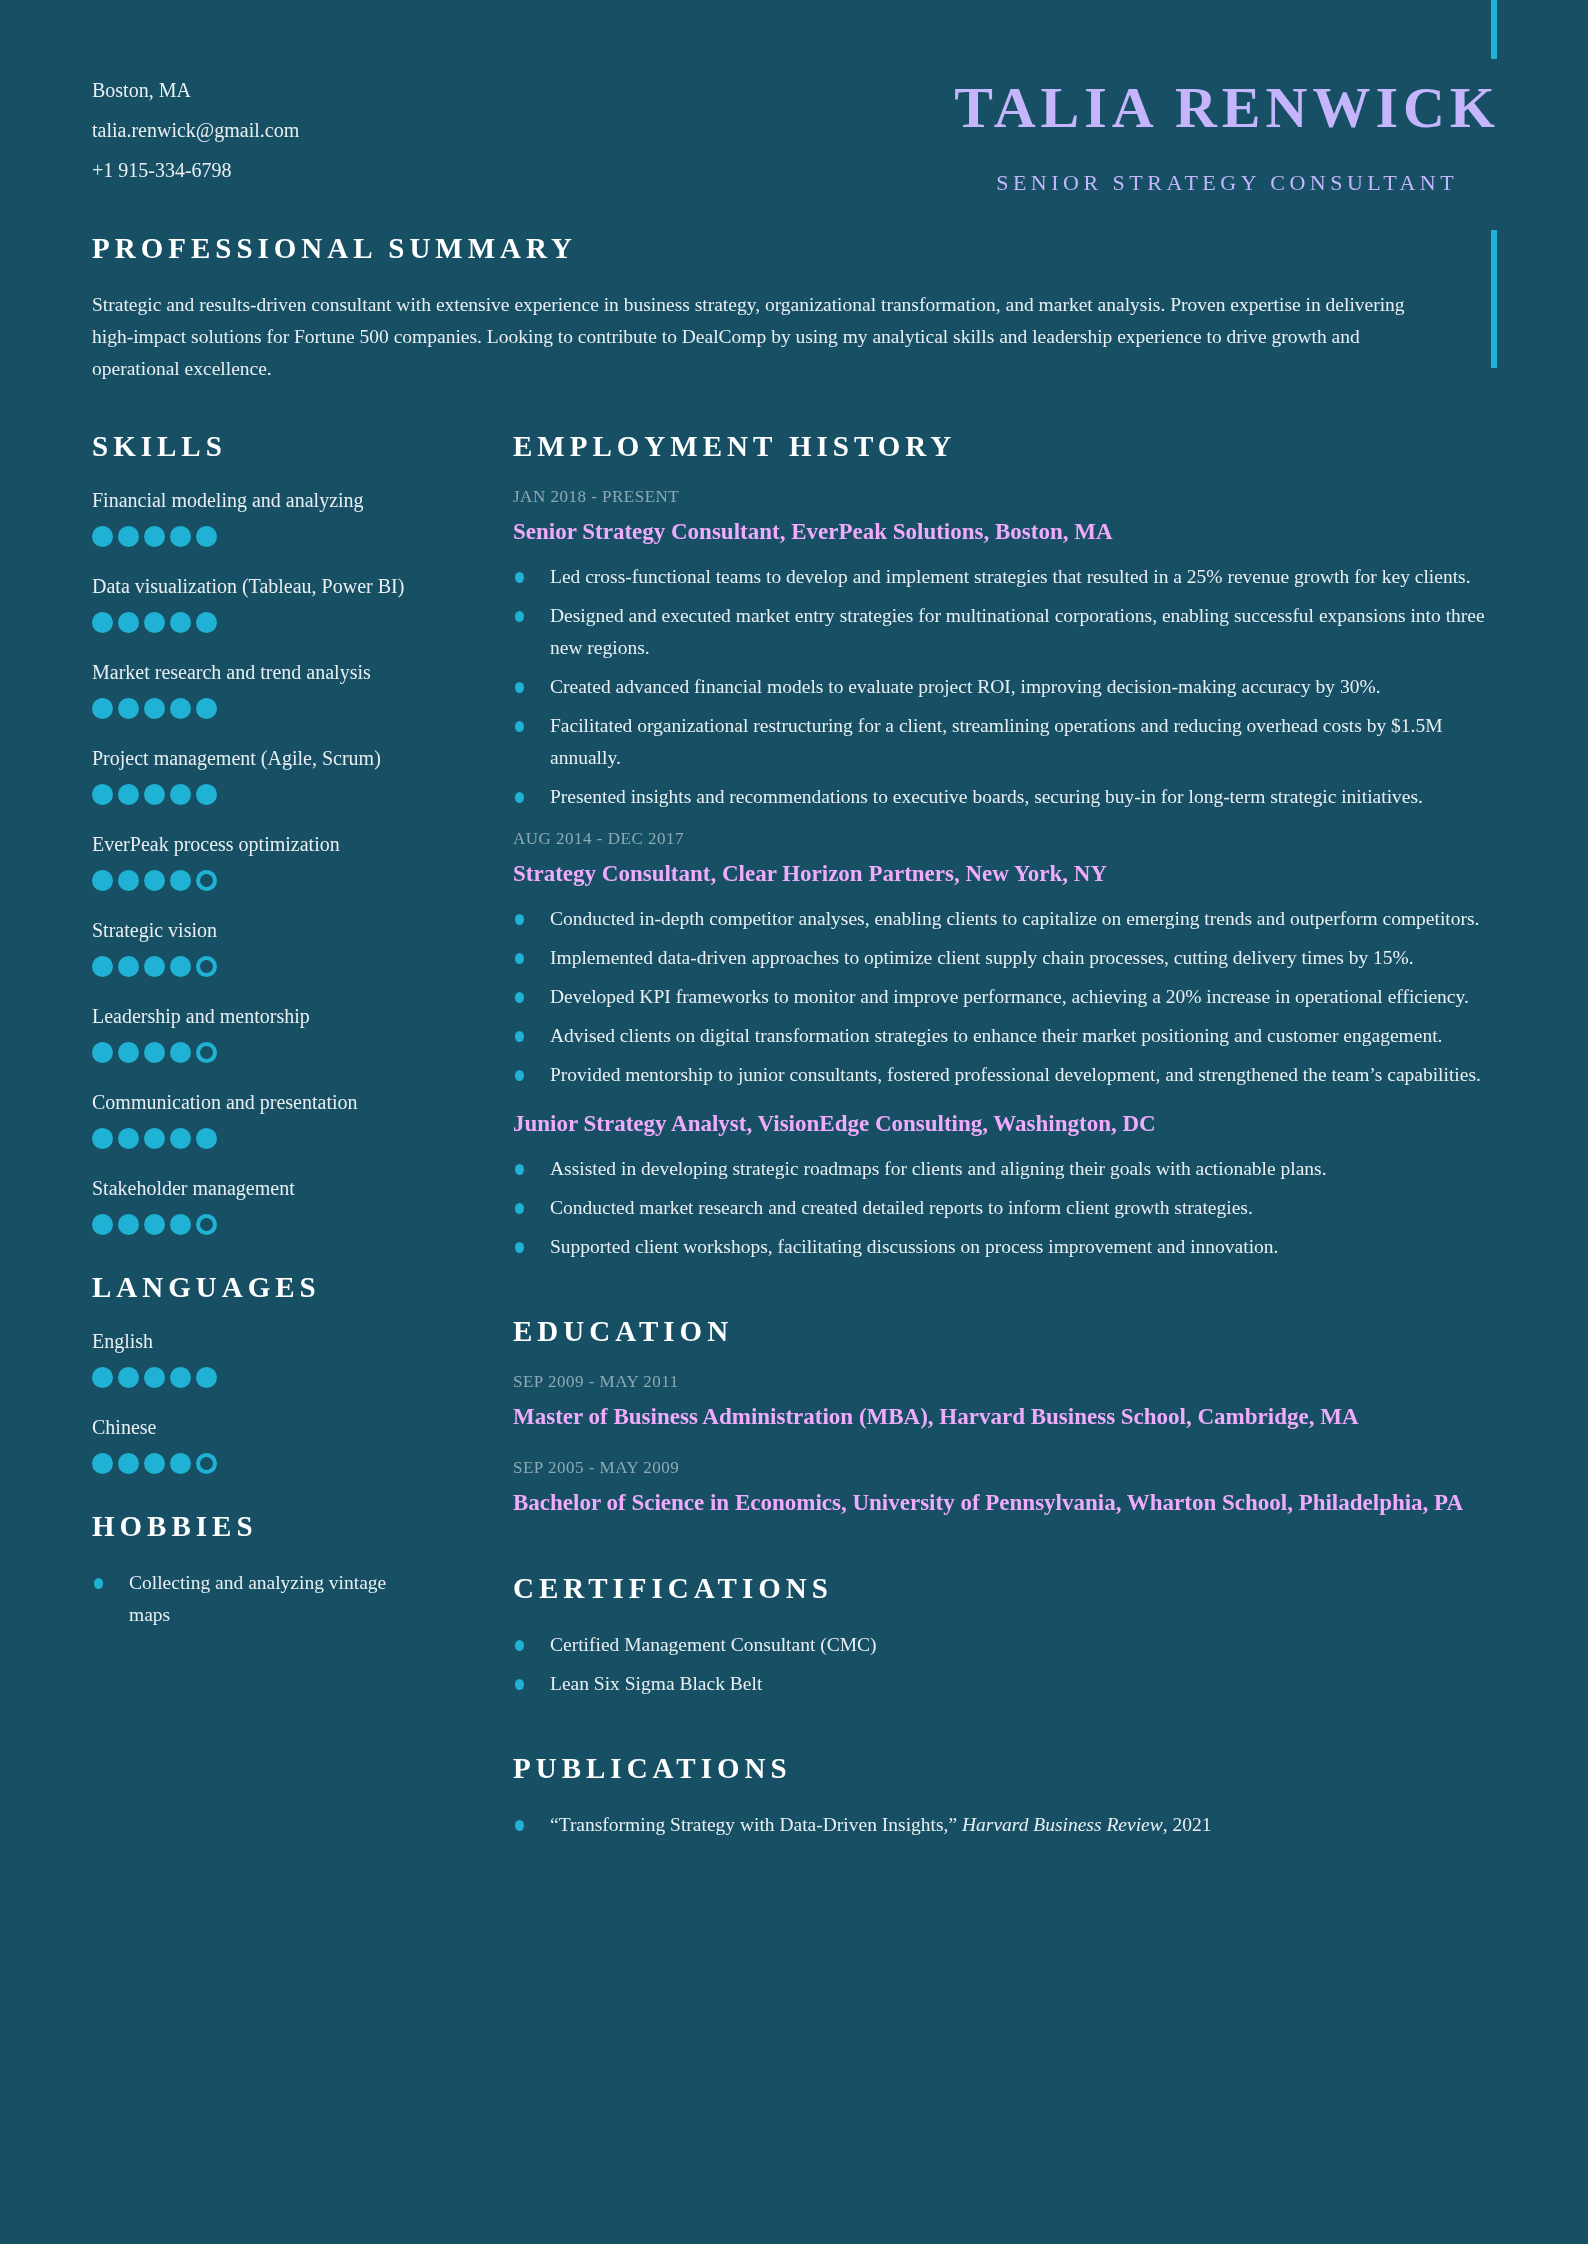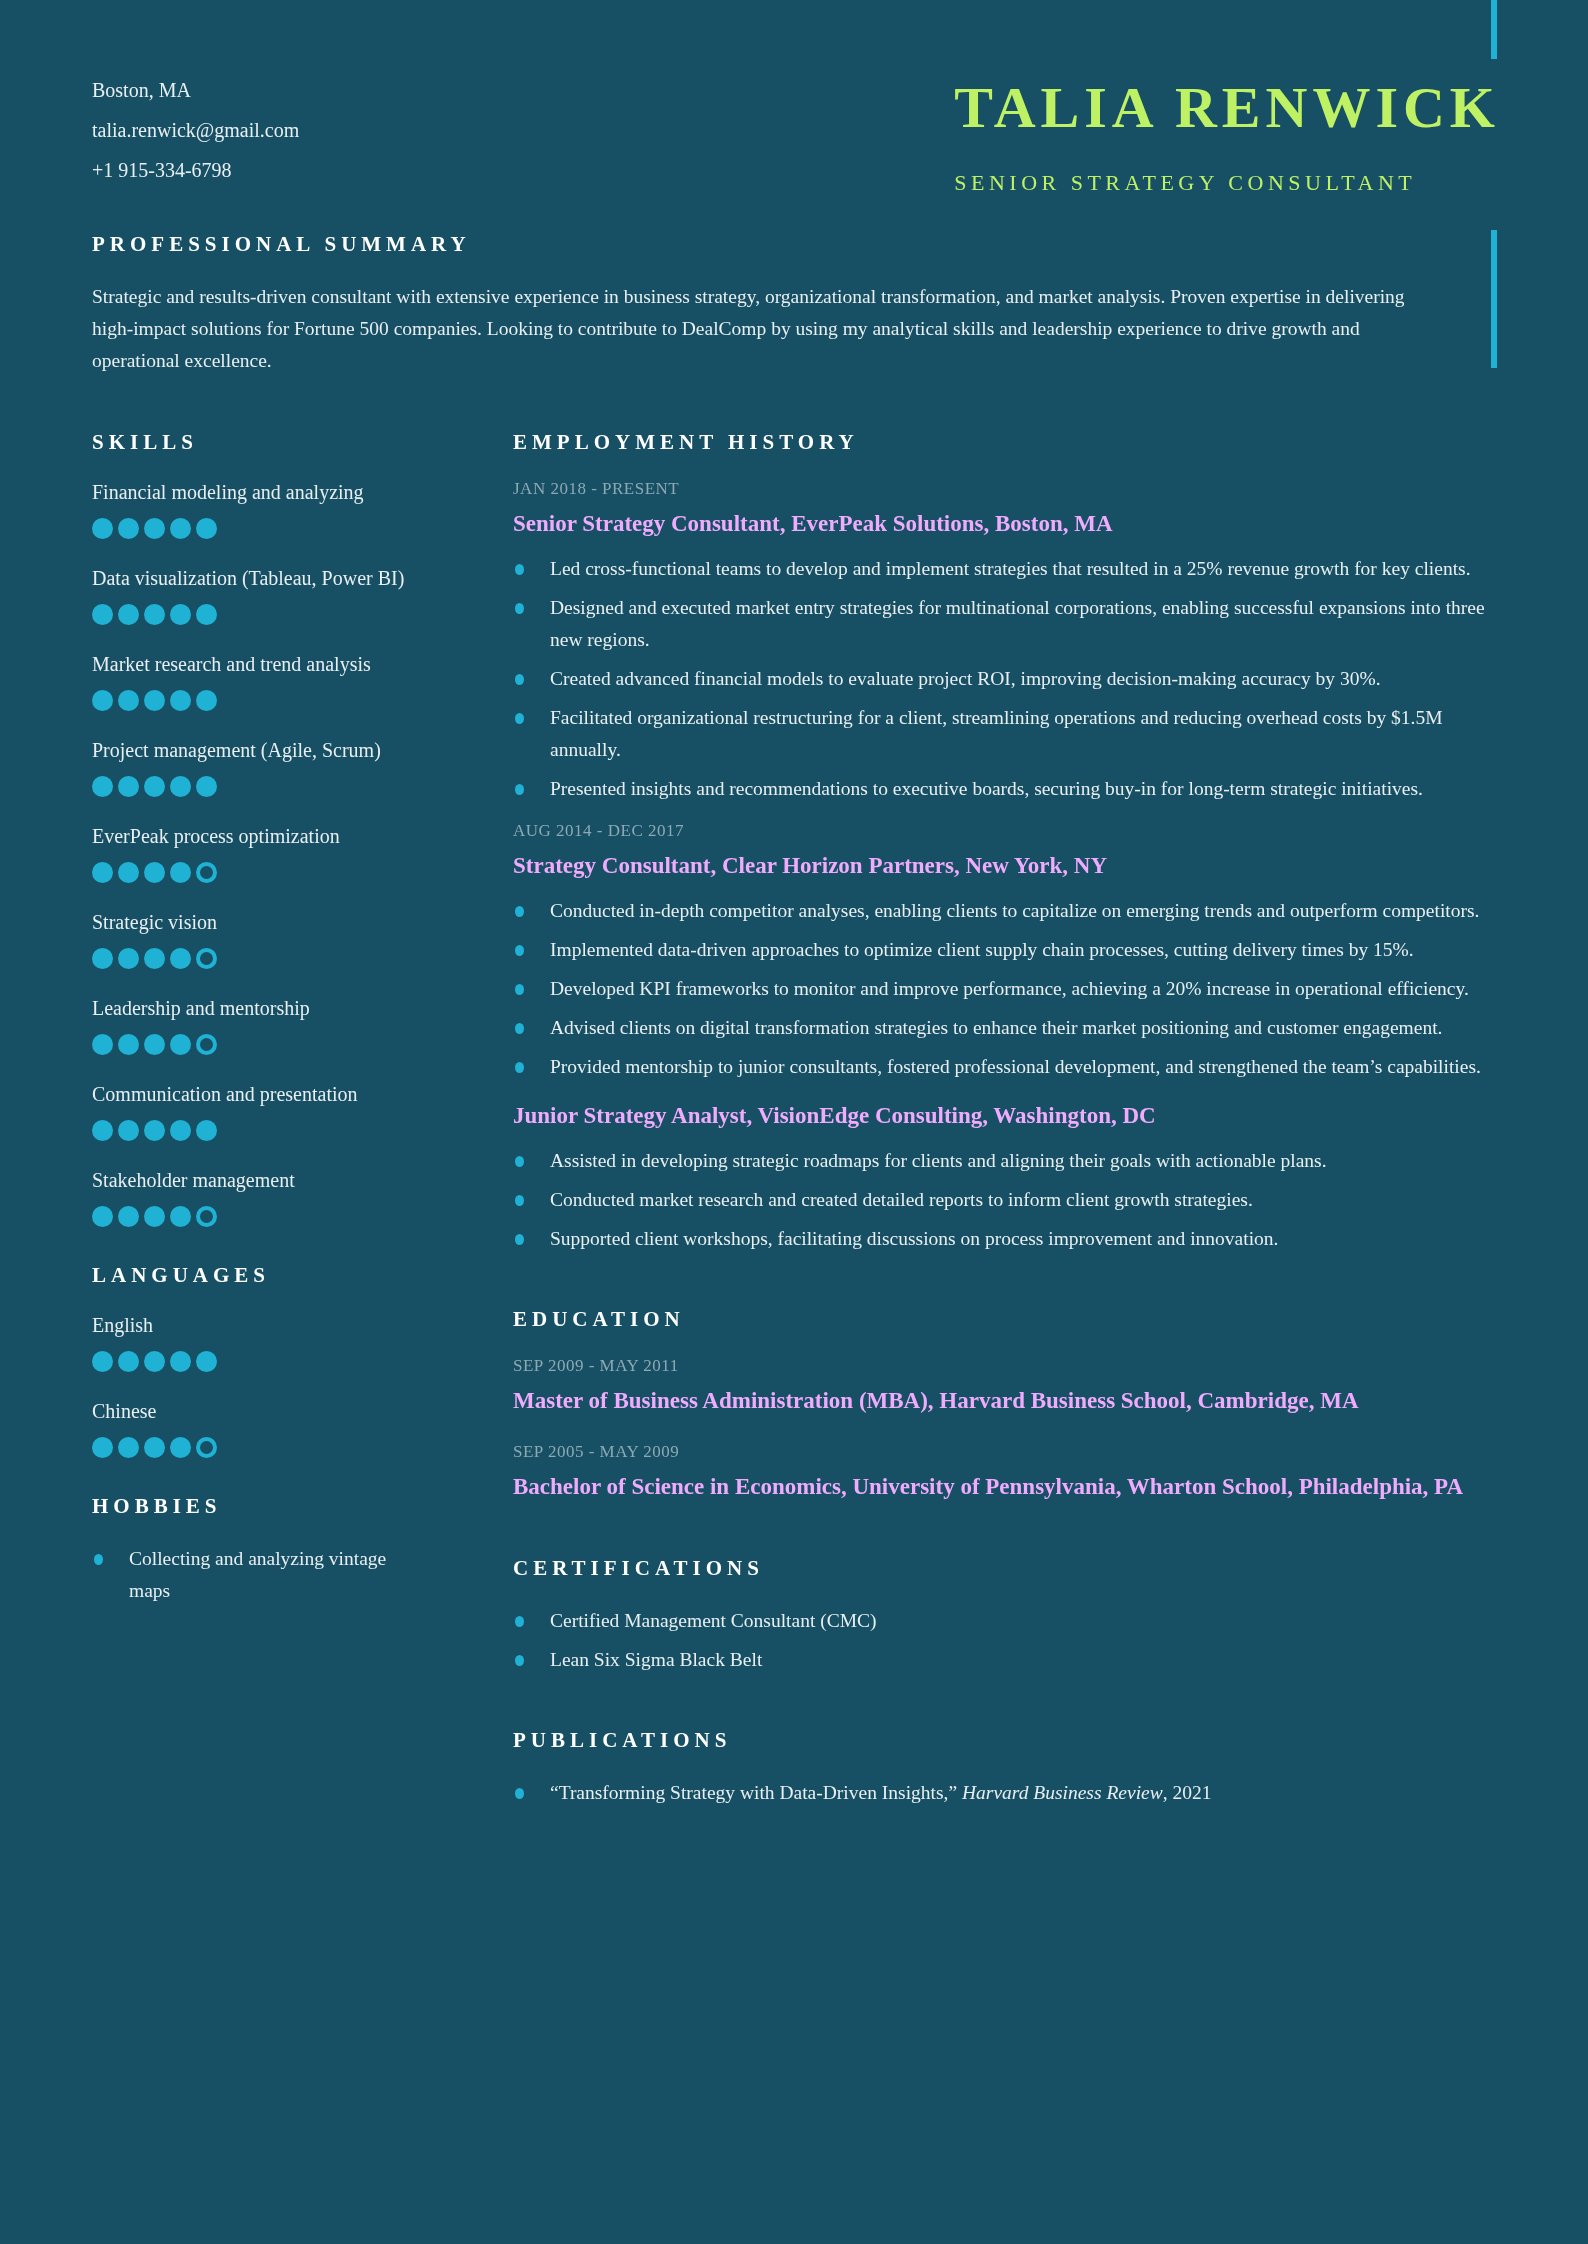--- a/index.html
+++ b/index.html
@@ -17,26 +17,26 @@
     color:var(--body);
     overflow:hidden;
   }
   
   .accent-bar{position:absolute;width:6px;background:var(--accent);right:91px;}
   .accent-bar.top{top:0;height:59px;}
   .accent-bar.bottom{top:230px;height:138px;}
 
   
   .contact{position:absolute;left:92px;top:70px;font-size:20px;line-height:40px;}
-  .identity{position:absolute;right:88px;top:78px;text-align:left;color:#bef264;}
+  .identity{position:absolute;right:88px;top:78px;text-align:center;color:#c4b5fd;}
   .identity .name{font-size:58px;font-weight:bold;letter-spacing:5px;line-height:60px;}
   .identity .role{font-size:22px;letter-spacing:4.5px;margin-top:32px;}
 
   
-  .sec-h{font-size:21px;font-weight:bold;letter-spacing:5px;color:#fff;margin:0 0 24px 0;}
+  .sec-h{font-size:29px;font-weight:bold;letter-spacing:5px;color:#fff;margin:0 0 24px 0;}
 
   
   .summary{position:absolute;left:92px;top:232px;width:1330px;}
   .summary p{margin:0;font-size:19.5px;line-height:32px;}
 
   
   .col-left{position:absolute;left:92px;top:430px;width:340px;}
   .col-right{position:absolute;left:513px;top:430px;width:1000px;}
 
   

